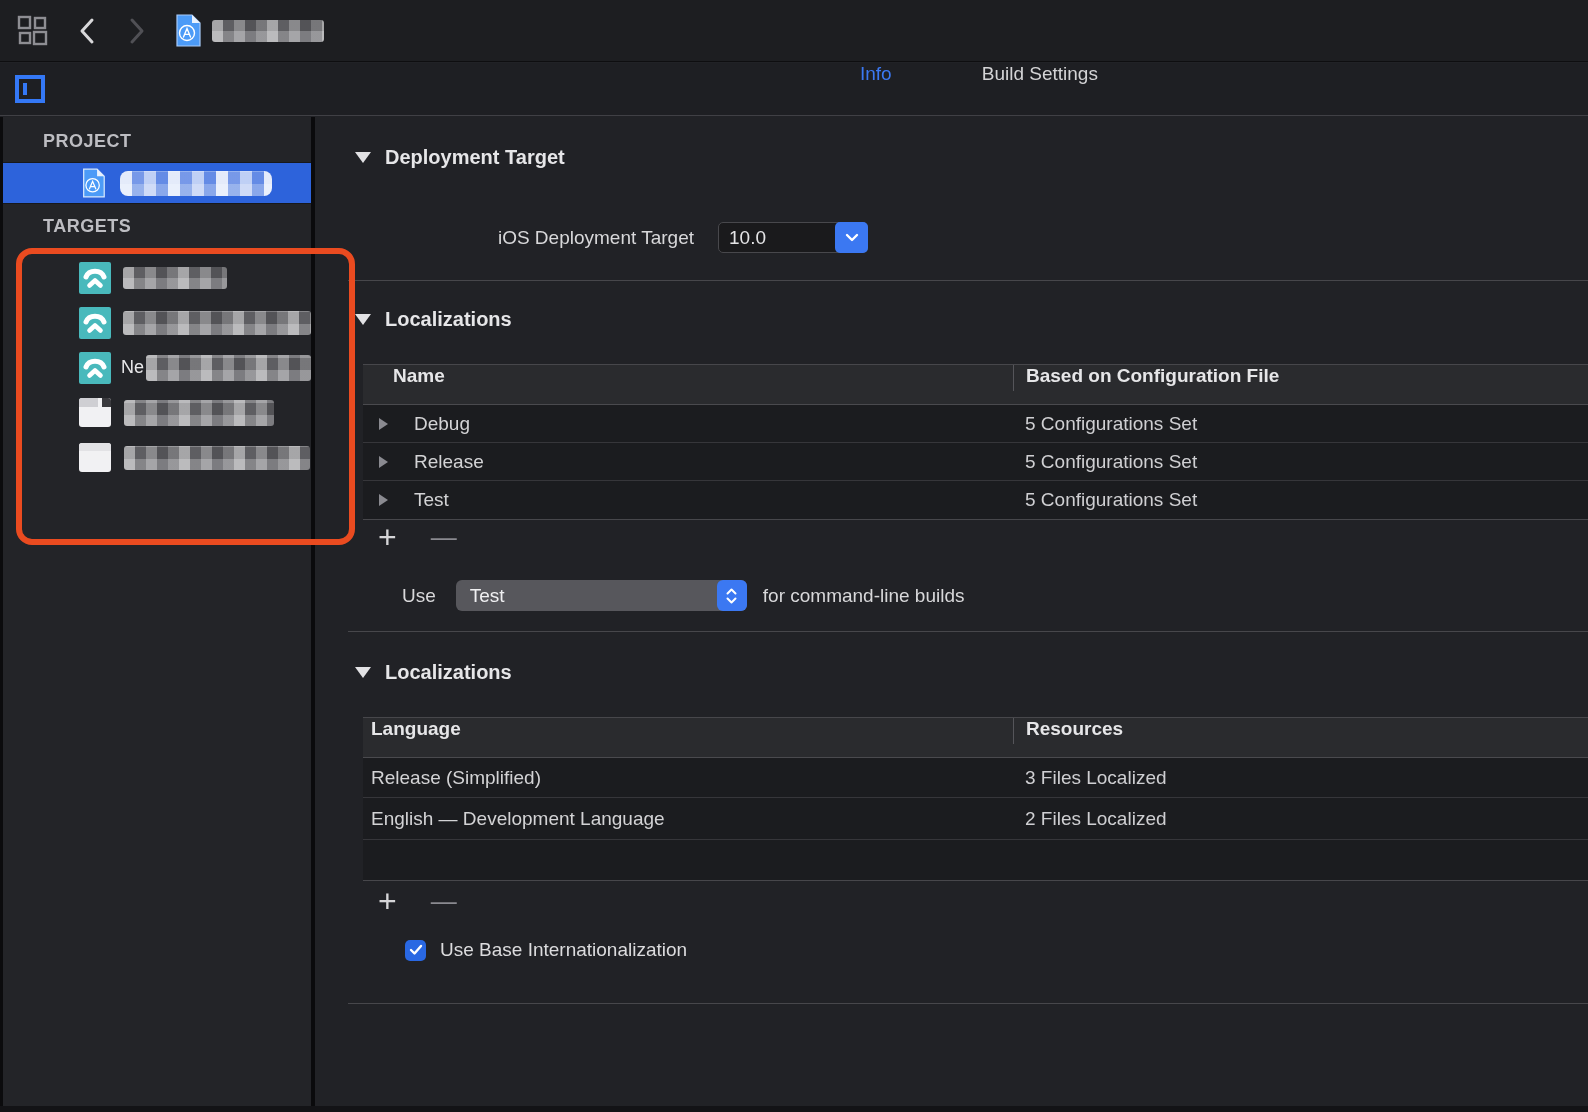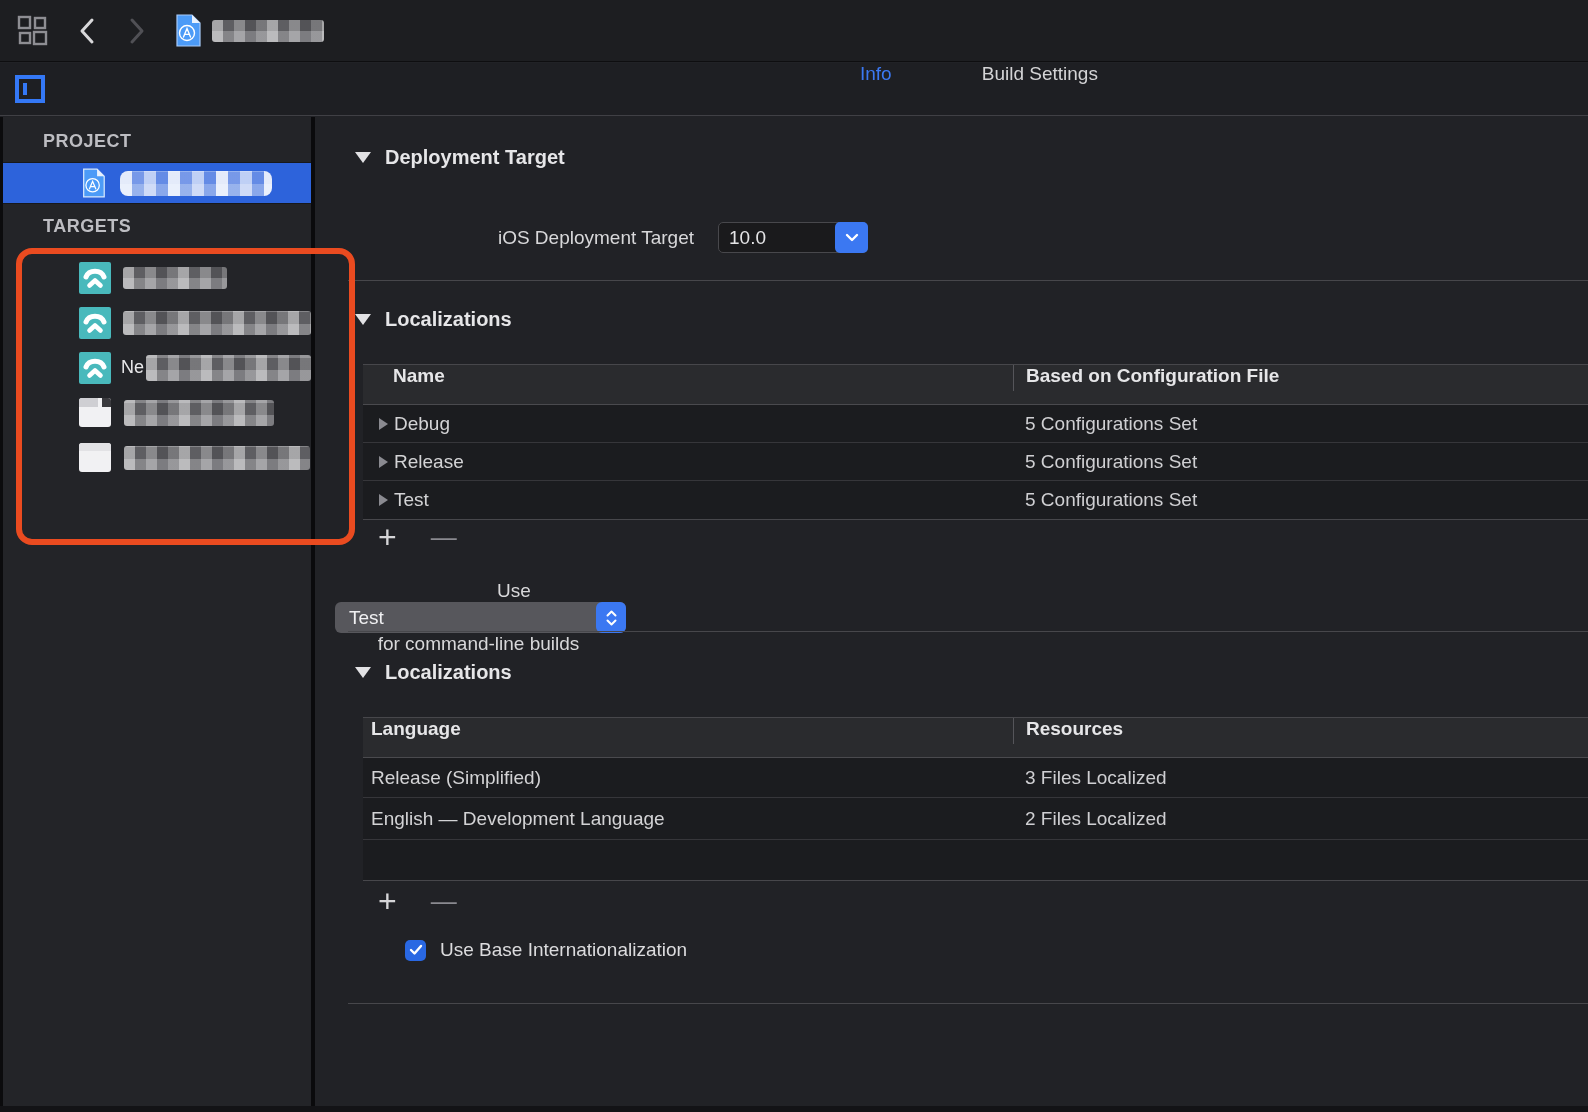--- a/index.html
+++ b/index.html
@@ -83,29 +83,29 @@
   .combo .combo-btn{position:absolute;right:-1px;top:-1px;width:33px;height:31px;background:var(--accent-blue);border-radius:5px;display:flex;align-items:center;justify-content:center;}
 
   .xtable{position:absolute;left:48px;right:0;border-top:1px solid var(--sep);border-bottom:1px solid var(--sep);}
   .xt-header{height:40px;background:var(--table-header);display:flex;align-items:flex-start;border-bottom:1px solid #4A4A4E;font-size:19px;font-weight:bold;color:var(--text-head);}
   .xt-col1{width:650px;flex:0 0 auto;display:flex;align-items:center;}
   .xt-colsep{width:1px;height:26px;background:#55555A;}
   .xt-col2{padding-left:12px;}
   .xt-row{height:38px;background:var(--table-row);display:flex;align-items:center;border-bottom:1px solid var(--row-sep);font-size:19px;color:#D3D3D5;}
   .xt-row:last-child{border-bottom:none;}
   .xt-row .xt-col2{font-size:19px;color:#CFCFD2;}
-  .cfg-indent{display:flex;align-items:center;gap:6px;padding-left:16px;}
+  .cfg-indent{display:flex;align-items:center;gap:26px;padding-left:16px;}
   .loc-indent{padding-left:8px;}
   .xt-filler{height:38px;background:var(--table-row);}
 
   .plusminus{position:absolute;display:flex;align-items:center;gap:34px;}
   .pm-btn{font-size:32px;font-weight:200;line-height:24px;color:#D6D6D8;cursor:default;}
   .pm-btn.minus{color:#8A8A90;font-size:26px;}
 
-  .use-row{position:absolute;display:flex;align-items:center;font-size:19px;color:#D8D8DA;flex-direction:column;}
+  .use-row{position:absolute;display:flex;align-items:center;font-size:19px;color:#D8D8DA;}
   .use-prefix{margin-left:87px;}
   .popup{margin-left:20px;width:291px;height:31px;background:#57575C;border-radius:6px;display:flex;align-items:center;position:relative;}
   .popup .popup-value{margin-left:14px;font-size:19px;color:#F0F0F2;}
   .popup .popup-btn{position:absolute;right:0;top:0;width:30px;height:31px;background:var(--accent-blue);border-radius:6px;display:flex;align-items:center;justify-content:center;}
   .use-suffix{margin-left:16px;}
 
   .check-row{position:absolute;display:flex;align-items:center;gap:14px;font-size:19px;color:#DCDCDE;}
   .checkbox{width:21px;height:21px;border-radius:5px;background:var(--checkbox-blue);display:flex;align-items:center;justify-content:center;}
 
   .bottom-strip{position:absolute;left:0;bottom:0;width:1588px;height:6px;background:#131316;z-index:50;}

